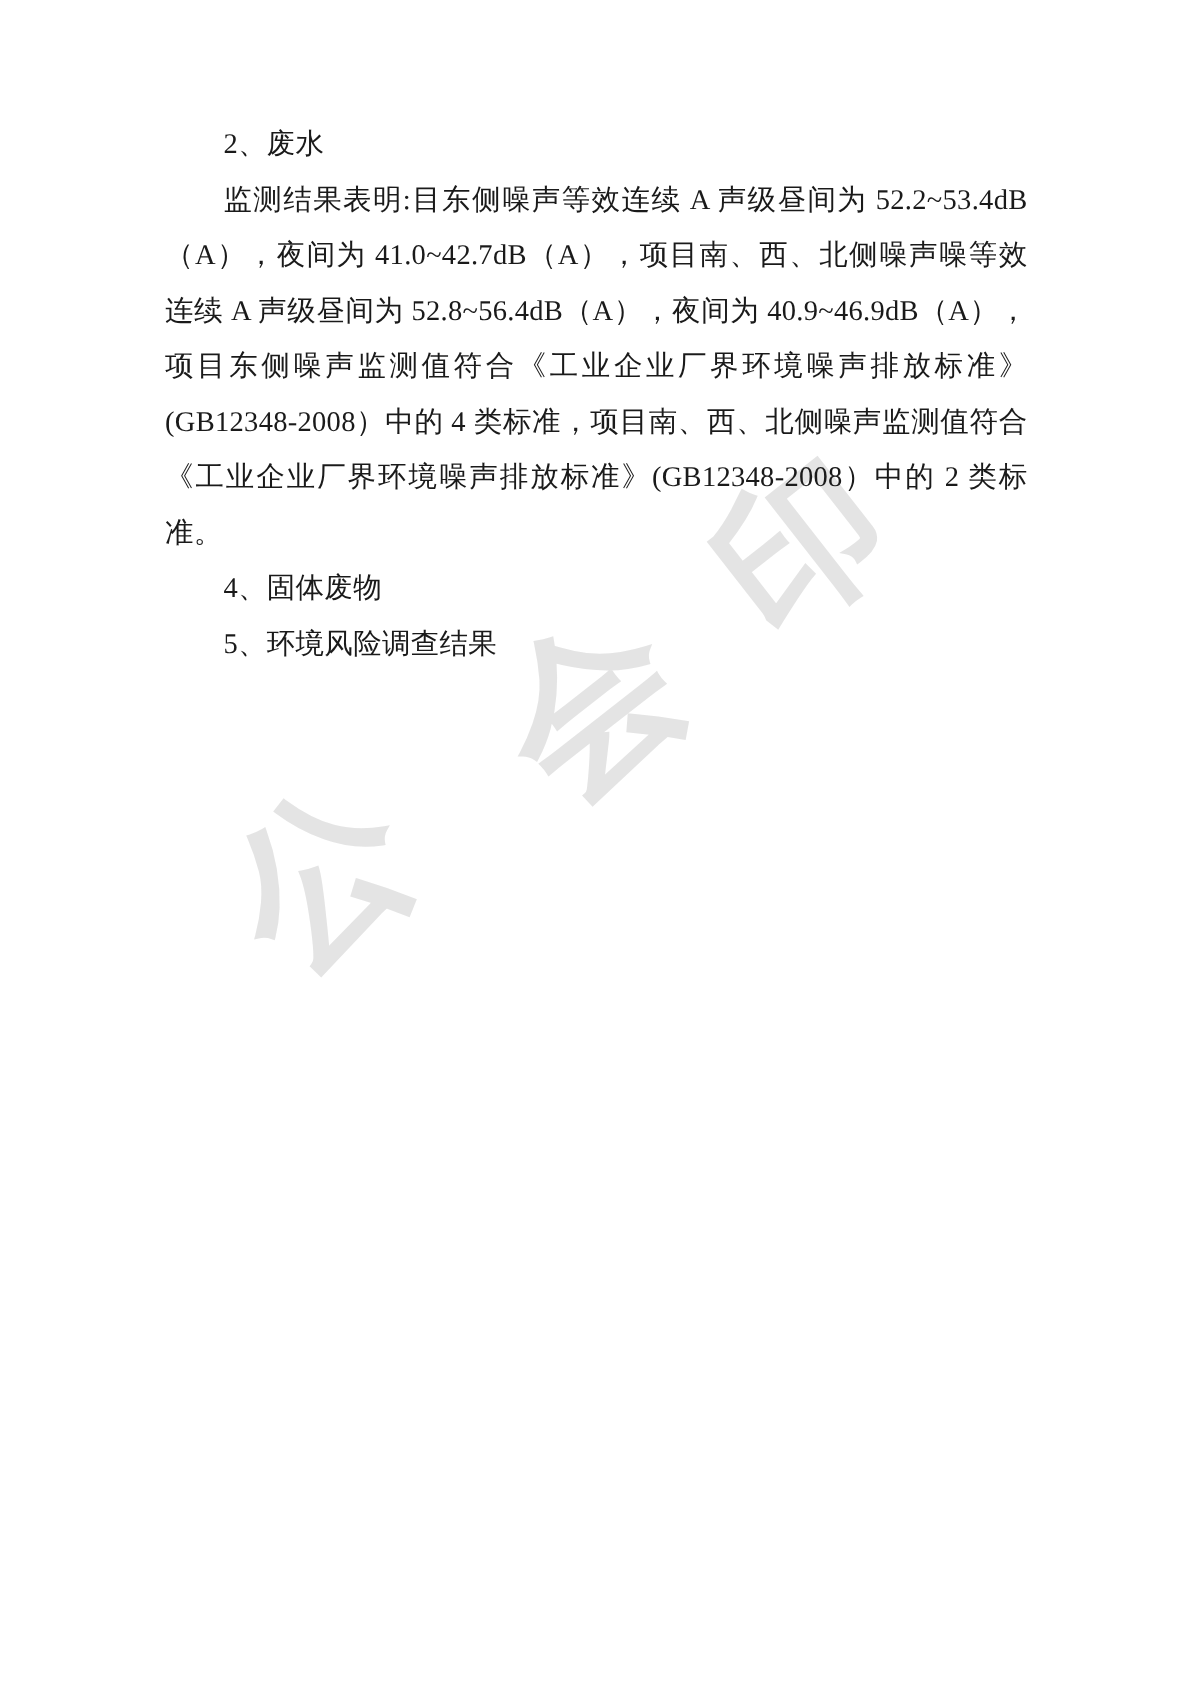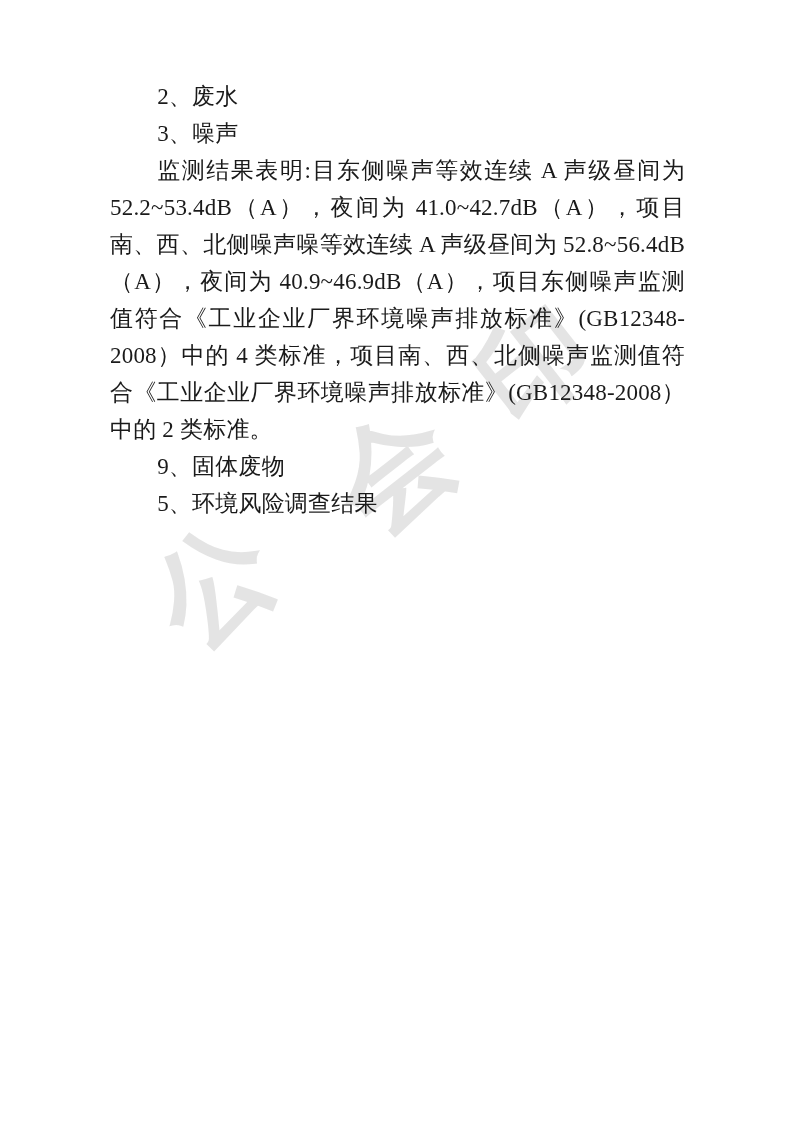--- a/index.html
+++ b/index.html
@@ -18,21 +18,21 @@
     overflow: hidden;
     box-sizing: border-box;
   }
   .content {
     position: absolute;
     left: 110px;
     top: 78px;
     width: 575px;
   }
   .para {
-    font-size: 23px;
+    font-size: 19px;
     line-height: 37px;
     color: #1a1a1a;
     text-align: justify;
     text-justify: inter-ideograph;
     margin: 0;
     letter-spacing: 0.2px;
   }
   .para.indent2 {
     text-indent: 2.05em;
   }
@@ -66,20 +66,19 @@
 <div class="page">
 
   <div class="watermark">
     <span class="wm-text wm-1">公</span>
     <span class="wm-text wm-2">会</span>
     <span class="wm-text wm-3">印</span>
   </div>
 
   <div class="content doc-body">
     <p class="para indent2">2、废水</p>
-    <p class="para indent2">3、噪声</p>
     <p class="para indent2">监测结果表明:目东侧噪声等效连续 A 声级昼间为 52.2~53.4dB（A），夜间为 41.0~42.7dB（A），项目南、西、北侧噪声噪等效连续 A 声级昼间为 52.8~56.4dB（A），夜间为 40.9~46.9dB（A），项目东侧噪声监测值符合《工业企业厂界环境噪声排放标准》(GB12348-2008）中的 4 类标准，项目南、西、北侧噪声监测值符合《工业企业厂界环境噪声排放标准》(GB12348-2008）中的 2 类标准。</p>
-    <p class="para indent2">9、固体废物</p>
+    <p class="para indent2">4、固体废物</p>
     <p class="para indent2">5、环境风险调查结果</p>
 
   </div>
 
 </div>
 
 </body></html>

